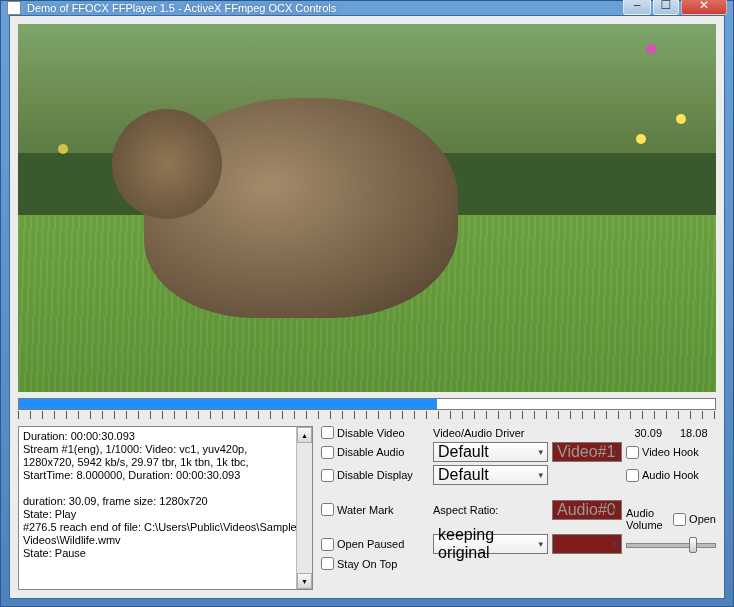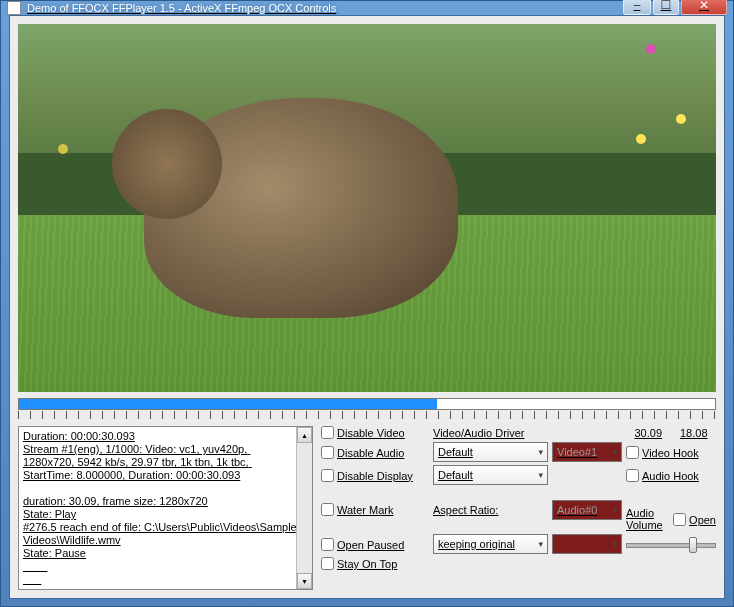--- a/index.html
+++ b/index.html
@@ -1,18 +1,18 @@
 <!DOCTYPE html>
 <html><head>
 <meta charset="utf-8">
 <style>
 * { box-sizing: border-box; margin: 0; padding: 0; font-family: "Segoe UI", Tahoma, sans-serif; font-size: 11px; }
 body { background: #5a8cc4; width: 734px; height: 607px; overflow: hidden; }
 
-.window { width: 734px; height: 607px; background: linear-gradient(#6aa0d8, #4f82bb); border: 1px solid #2b5a8c; display: flex; flex-direction: column; text-decoration: underline; }
+.window { width: 734px; height: 607px; background: linear-gradient(#6aa0d8, #4f82bb); border: 1px solid #2b5a8c; display: flex; flex-direction: column; }
 .titlebar { height: 28px; display: flex; align-items: center; padding: 0 6px; color: #fff; font-size: 12px; }
 .title-icon { width: 14px; height: 14px; background: #fff; border: 1px solid #888; margin-right: 6px; }
 .title-text { flex: 1; text-shadow: 0 0 4px rgba(0,0,0,.3); }
 .win-btns { display: flex; gap: 2px; margin-top: -6px; }
 .win-btn { width: 30px; height: 20px; border: 1px solid rgba(255,255,255,.5); border-radius: 0 0 3px 3px; display: flex; align-items: center; justify-content: center; font-size: 12px; color: #333; }
 .win-min { width: 28px; background: linear-gradient(#d9e6f2,#a9c5e0); }
 .win-max { width: 26px; background: linear-gradient(#d9e6f2,#a9c5e0); }
 .win-close { width: 46px; background: linear-gradient(#e77a6e,#c94034); color: #fff; }
 
 .client { flex: 1; margin: 0 8px 8px 8px; background: #ececec; border: 1px solid #3d6a9c; display: flex; flex-direction: column; padding: 8px; gap: 6px; }
@@ -36,24 +36,24 @@
 .lower { display:flex; gap:8px; flex:1; }
 .log { width: 310px; border: 1px solid #888; background: #fff; padding: 3px 12px 3px 4px; font-size: 11px; line-height: 13px; white-space: pre-wrap; position: relative; }
 .log-scroll { position:absolute; right:0; top:0; bottom:0; width:16px; background:#e8e8e8; border-left:1px solid #bbb; display:flex; flex-direction:column; justify-content:space-between; }
 .sbtn { height:16px; background:linear-gradient(#f8f8f8,#d8d8d8); border:1px solid #aaa; font-size:8px; display:flex; align-items:center; justify-content:center; }
 
 .controls { flex:1; display:flex; flex-direction:column; gap:6px; }
 .btnrow { display:flex; gap:4px; }
 button.btn { height:22px; padding:0 10px; background:linear-gradient(#fdfdfd,#e3e3e3); border:1px solid #8a8a8a; border-radius:3px; font-size:11px; cursor:pointer; }
 
 .grid { display:grid; grid-template-columns: 108px 115px 70px 90px; column-gap:4px; row-gap:3px; align-items:center; }
-.chk { display:flex; align-items:flex-end; gap:3px; font-size:11px; }
+.chk { display:flex; align-items:center; gap:3px; font-size:11px; }
 .chk input { width:13px; height:13px; }
 .lbl { font-size:11px; }
-.sel { height:20px; border:1px solid #777; background:linear-gradient(#fff,#eee); font-size:11px; padding:0 16px 0 4px; position:relative; display:flex; align-items:center; }
+.sel { height:20px; border:1px solid #777; background:linear-gradient(#fff,#eee); font-size:16px; padding:0 16px 0 4px; position:relative; display:flex; align-items:center; }
 .sel::after { content:"▾"; position:absolute; right:4px; font-size:9px; color:#444; }
 .sel.disabled { color:#999; background:#7f1d1d; }
 .topright { display:flex; gap:18px; justify-content:center; }
 .volrow { display:flex; align-items:center; gap:4px;margin-top:19px; }
 .slider { flex:1; height:18px; position:relative; }
 .slider::before { content:""; position:absolute; top:8px; left:0; right:0; height:3px; background:#bbb; border:1px solid #888; }
 .slider-thumb { position:absolute; top:2px; width:8px; height:16px; background:linear-gradient(#fff,#ccc); border:1px solid #777; border-radius:2px; }
 </style>
 </head>
 <body>

